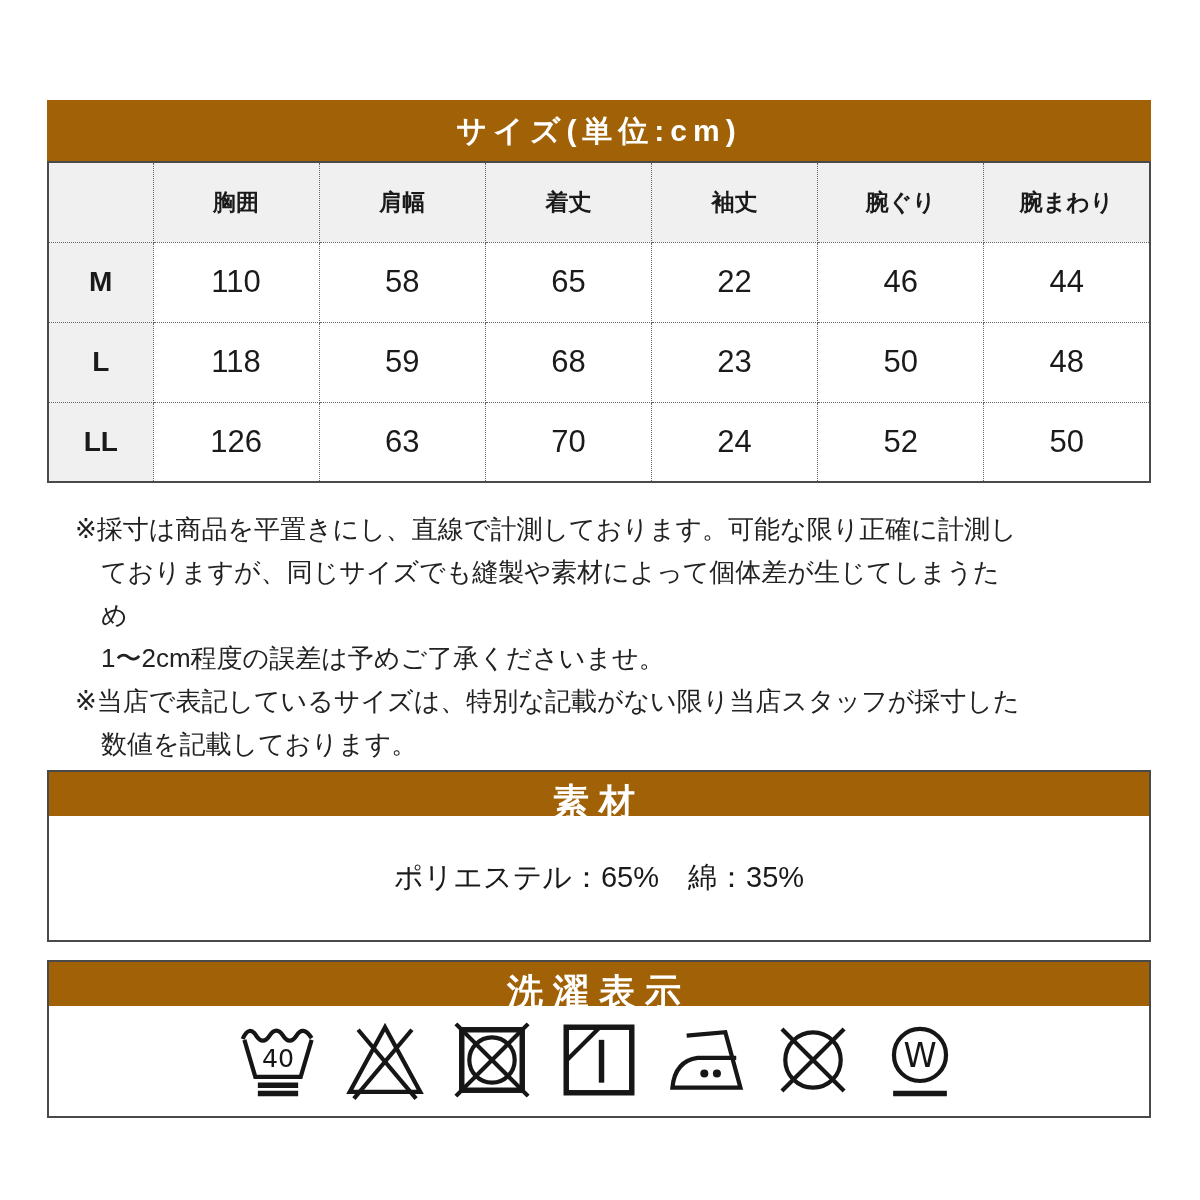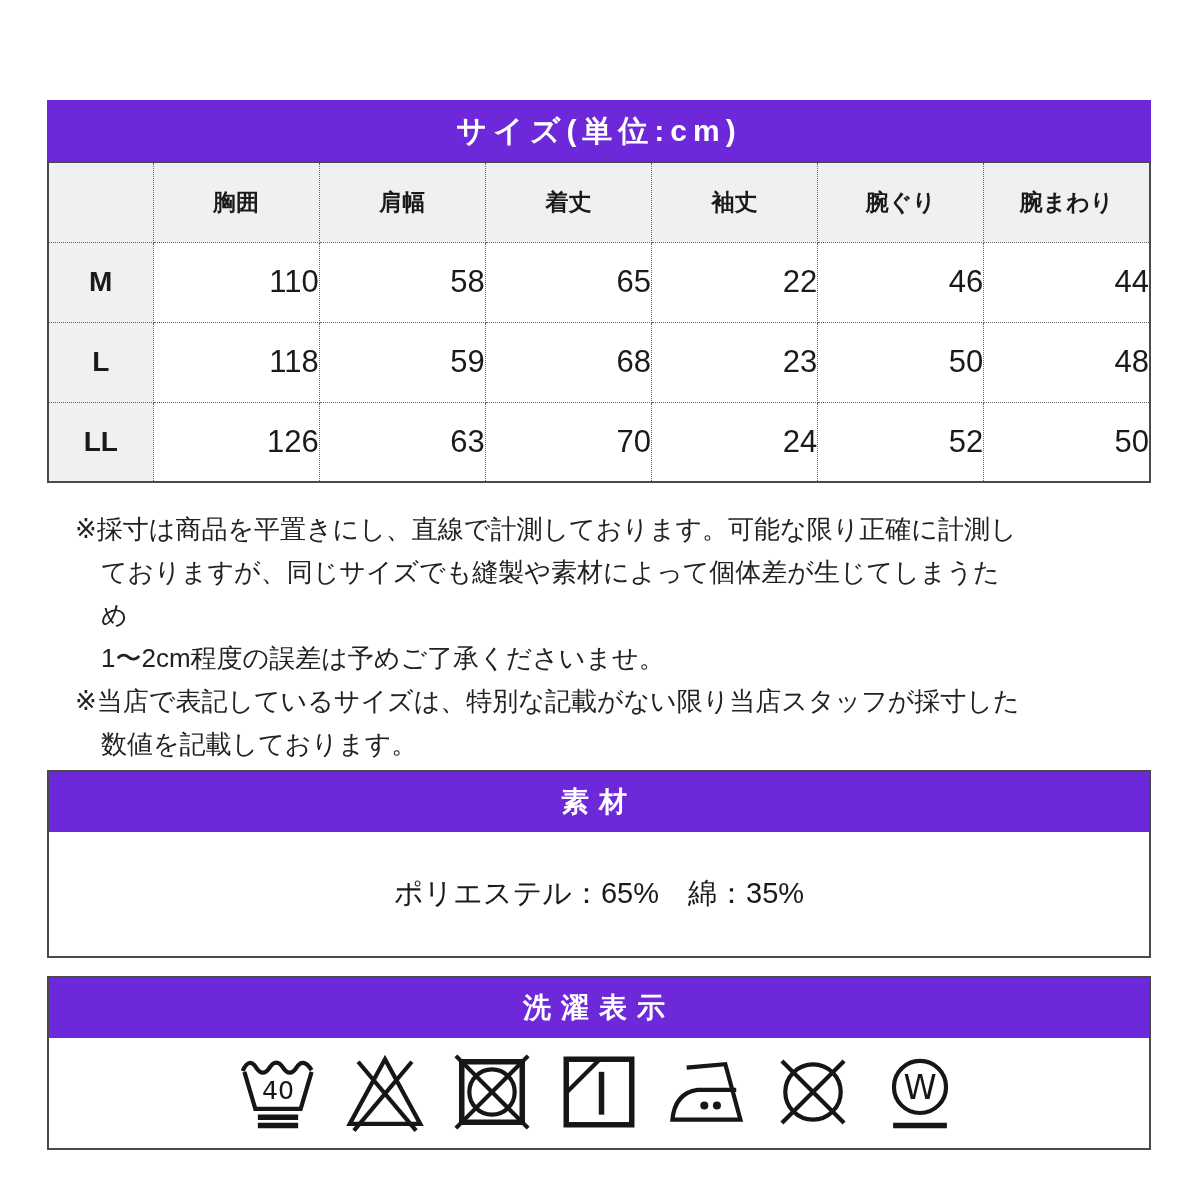--- a/index.html
+++ b/index.html
@@ -9,35 +9,35 @@
     font-family: "Liberation Sans", "DejaVu Sans", sans-serif;
     color: #1a1a1a;
   }
   .container {
     width: 1104px;
     margin-left: 47px;
     padding-top: 100px;
   }
   
   .bar {
-    background: #6d28d9;
+    background: #a16207;
     color: #ffffff;
     text-align: center;
     font-weight: bold;
   }
   .size-bar {
     height: 61px;
     line-height: 61px;
     font-size: 30px;
     letter-spacing: 6px;
   }
   .sub-bar {
-    height: 60px;
+    height: 44px;
     line-height: 60px;
-    font-size: 28px;
+    font-size: 36px;
     letter-spacing: 10px;
   }
   
   table.size-table {
     width: 100%;
     border-collapse: collapse;
     table-layout: fixed;
     border: 2px solid #4a4a4a;
   }
   table.size-table th, table.size-table td {
@@ -53,21 +53,20 @@
   }
   table.size-table td.row-label {
     background: #f0f0f0;
     font-size: 28px;
     font-weight: bold;
   }
   table.size-table td.val {
     background: #ffffff;
     font-size: 31px;
     font-weight: normal;
-    text-align: right;
   }
   col.c-label { width: 105px; }
   
   .notes {
     margin: 25px 0 0 28px;
     width: 945px;
   }
   .note {
     font-size: 26px;
     line-height: 43px;

